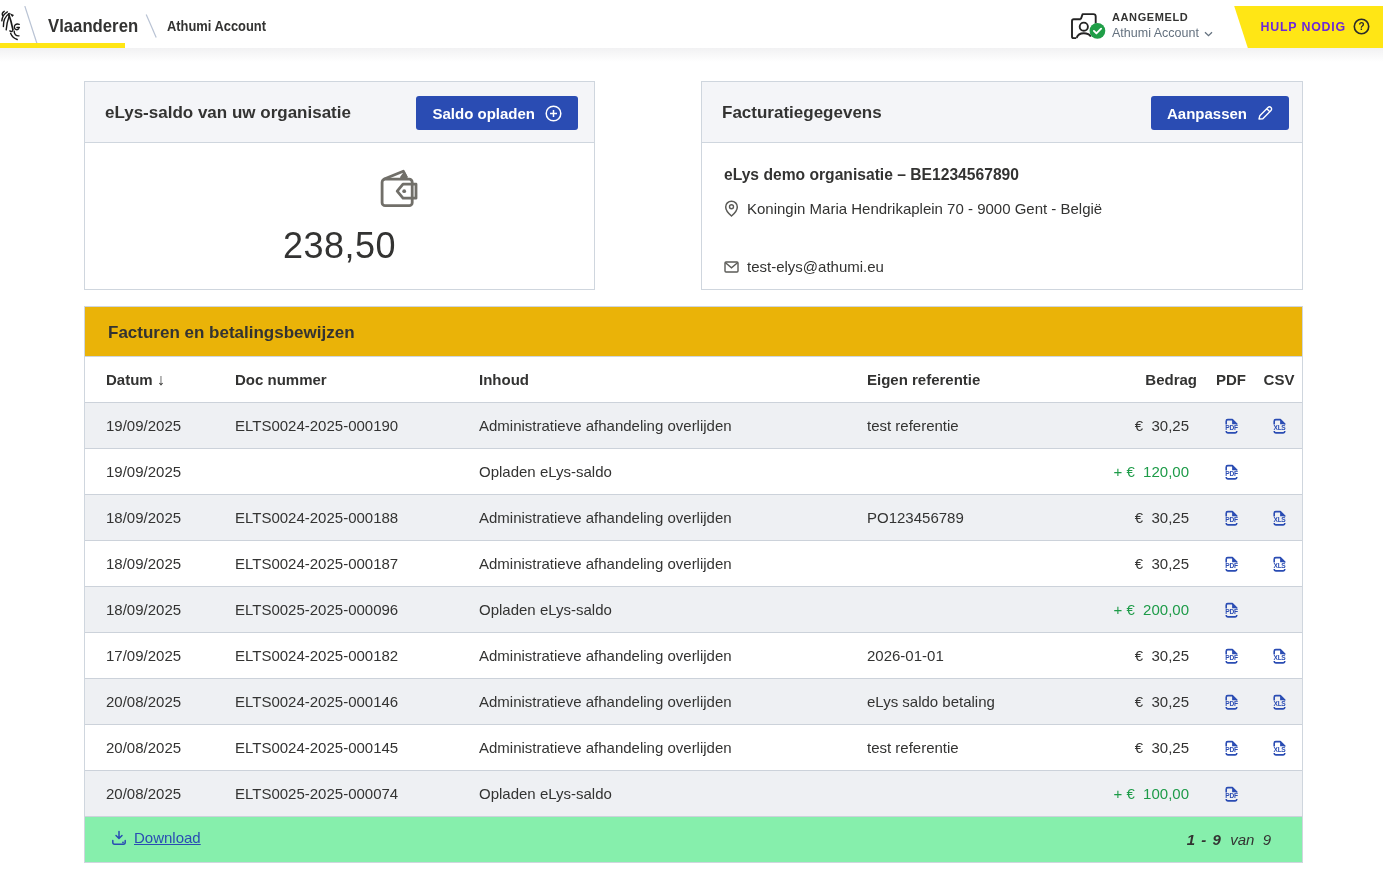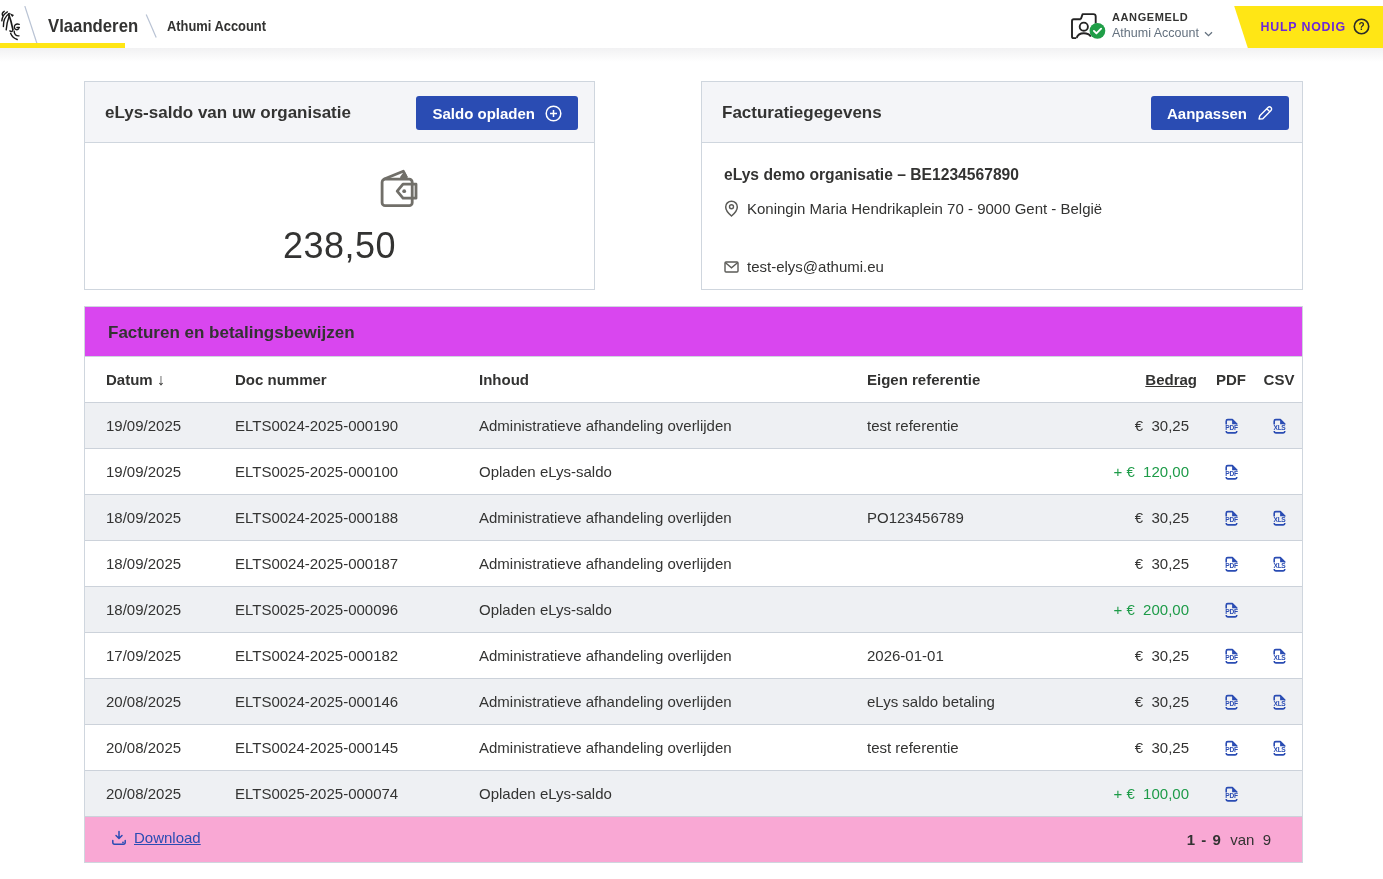--- a/index.html
+++ b/index.html
@@ -39,44 +39,44 @@
 
 .fact-body { position:relative; font-size:15px; }
 #orgline { position:absolute; left:22px; top:22px; font-size:17px; font-weight:bold; transform:scaleX(0.92); transform-origin:0 0; white-space:nowrap; }
 .iconline { position:absolute; left:22px; display:flex; align-items:center; }
 .iconline svg { margin-right:8px; }
 #adrline { top:57px; }
 #mailline { top:88px;margin-top:27px; }
 
 
 #tablecard { position:absolute; left:84px; top:306px; width:1219px; background:#fff; border:1px solid #cfd6de; }
-#tbl-title { height:50px; background:#d946ef; border-bottom:1px solid #cfd6de; }
+#tbl-title { height:50px; background:#eab308; border-bottom:1px solid #cfd6de; }
 #tbl-title span { position:absolute; left:23px; top:16px; font-size:17px; font-weight:bold; }
 #colhdr { position:relative; height:45px; background:#fff; }
 .row { position:relative; height:46px; border-top:1px solid #ccd2da; }
 .row.odd { background:#eef0f3; }
 .row.even { background:#fff; }
 .c { position:absolute; top:0; height:100%; display:flex; align-items:center; font-size:15px; color:#333332; }
 .c1 { left:21px; width:139px; }
 .c2 { left:150px; width:245px; }
 .c3 { left:394px; width:390px; }
 .c4 { left:782px; width:270px; }
 .c5 { left:1052px; width:60px; justify-content:flex-end; }
 .c5 { left:1022px; width:90px; }
 .c6 { left:1124px; width:44px; justify-content:center; }
 .c7 { left:1172px; width:44px; justify-content:center; }
 #colhdr .c { font-weight:bold; font-size:15px; }
-#colhdr .c5 { justify-content:flex-end;text-decoration:underline; }
+#colhdr .c5 { justify-content:flex-end; }
 .amount { padding-right:8px; }
 .green { color:#1d9b48; }
 .arrow { font-size:16px; margin-left:4px; font-weight:normal; }
-#tfoot { position:relative; height:46px; border-top:1px solid #ccd2da; background:#f9a8d4; }
+#tfoot { position:relative; height:46px; border-top:1px solid #ccd2da; background:#86efac; }
 #dl { position:absolute; left:26px; top:12px; display:flex; align-items:center; color:#2a4cb3; font-size:15px; }
 #dl span { text-decoration:underline; margin-left:7px; }
-#pag { position:absolute; right:31px; top:14px; font-size:15px; color:#333332; }
+#pag { position:absolute; right:31px; top:14px; font-size:15px; color:#333332;font-style:italic; }
 #pag b { letter-spacing:1px; }
 </style>
 </head>
 <body>
 
 <div id="header">
   <svg id="lion" width="160" height="42" viewBox="0 0 160 42">
     <g fill="none" stroke="#1a1a1a" stroke-width="1.4" stroke-linecap="round">
       <path d="M4.2,5.3 C2.6,6.1 1.9,7.9 2.6,9.5"></path>
       <path d="M7.4,5.9 C4.4,7.5 2.2,10.9 1.8,14.9"></path>
@@ -210,21 +210,20 @@
               <path d="M2.2,6.6 V3.2 C2.2,2.3 2.9,1.6 3.8,1.6 H8.3 L12.8,6.1 V6.6"></path>
               <path d="M2.2,13.1 V13.3 C2.2,14.2 2.9,14.9 3.8,14.9 H11.2 C12.1,14.9 12.8,14.2 12.8,13.3 V13.1"></path>
             </g>
             <path d="M8.1,1.6 L8.1,6.3 L12.8,6.3 Z" fill="#2a4cb3"></path>
             <text x="7.5" y="11.8" text-anchor="middle" font-family="Liberation Sans" font-size="6.6" font-weight="bold" letter-spacing="-0.3" fill="#2a4cb3">XLS</text>
           </svg>
         </div>
   </div>
   <div class="row even">
     <div class="c c1">19/09/2025</div>
-    <div class="c c2">ELTS0025-2025-000100</div>
     <div class="c c3">Opladen eLys-saldo</div>
     <div class="c c4"></div>
     <div class="c c5 amount green">+ €&nbsp;&nbsp;120,00</div>
     <div class="c c6">
           <svg width="15" height="16" viewBox="0 0 15 16">
             <g fill="none" stroke="#2a4cb3" stroke-width="1.6" stroke-linejoin="round">
               <path d="M2.2,6.6 V3.2 C2.2,2.3 2.9,1.6 3.8,1.6 H8.3 L12.8,6.1 V6.6"></path>
               <path d="M2.2,13.1 V13.3 C2.2,14.2 2.9,14.9 3.8,14.9 H11.2 C12.1,14.9 12.8,14.2 12.8,13.3 V13.1"></path>
             </g>
             <path d="M8.1,1.6 L8.1,6.3 L12.8,6.3 Z" fill="#2a4cb3"></path>

